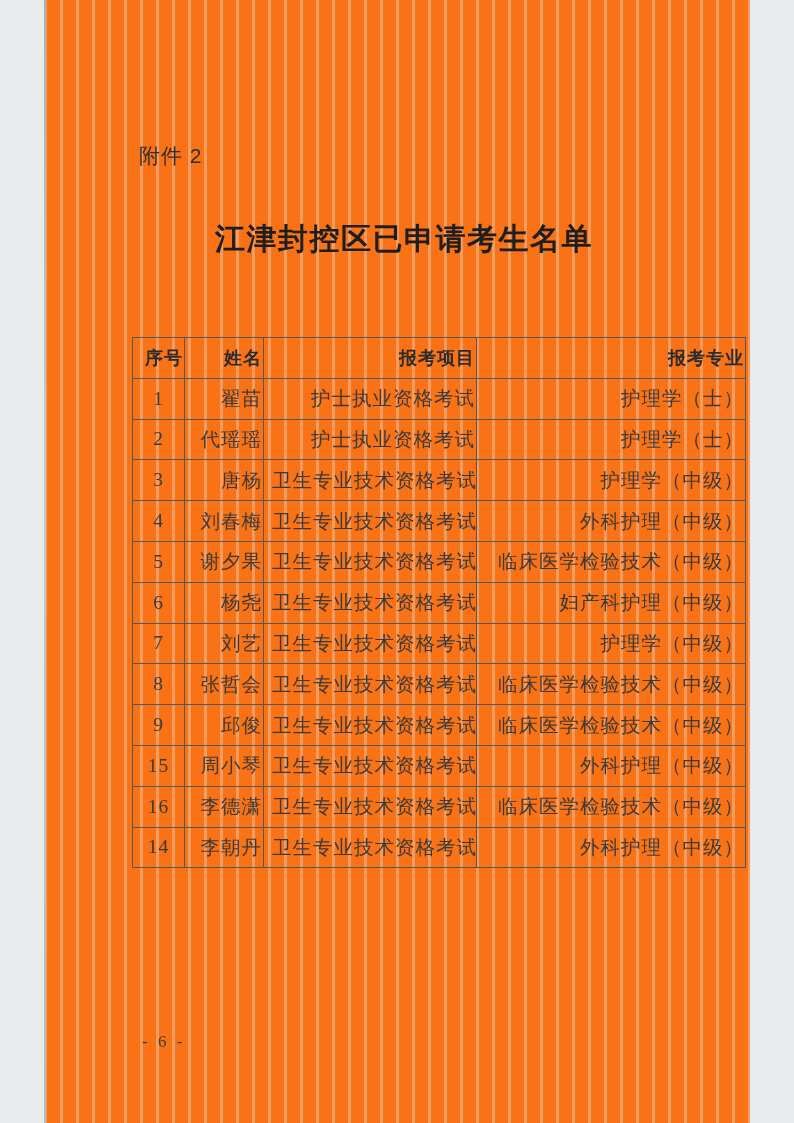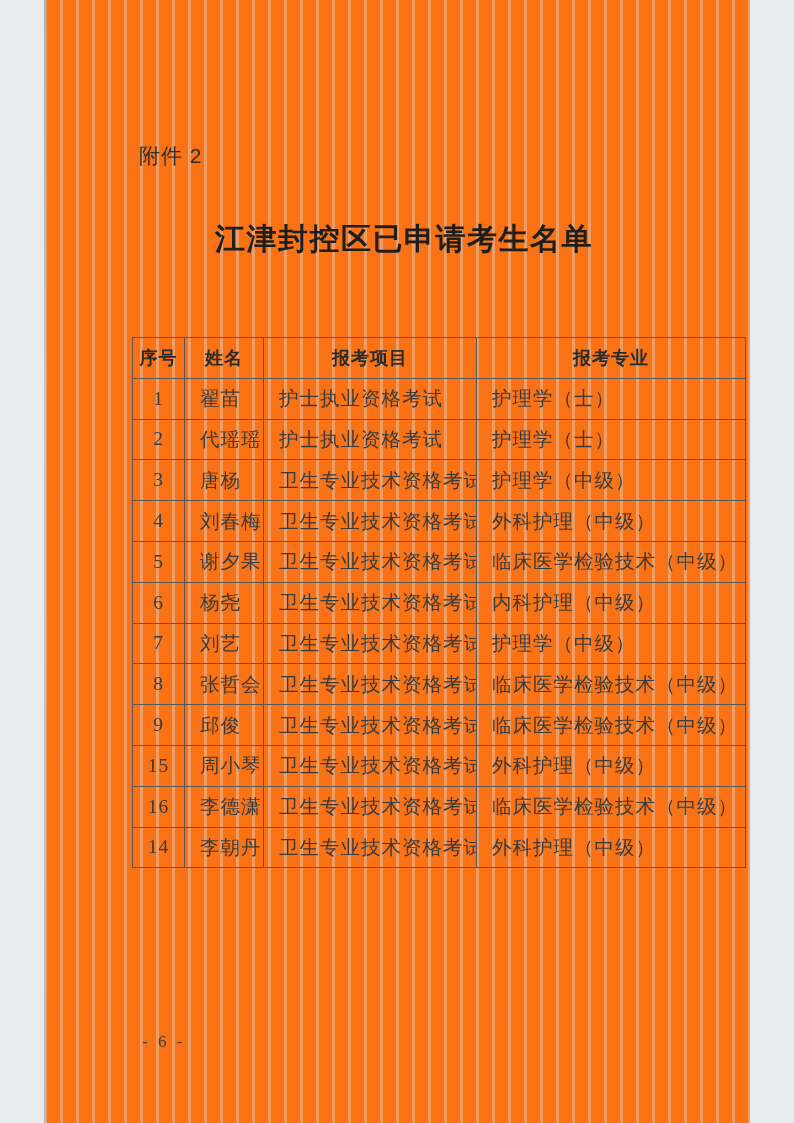--- a/index.html
+++ b/index.html
@@ -43,27 +43,27 @@
   }
   table.roster th, table.roster td {
     border:1px solid #565656;
     height:40.8px;
     box-sizing:border-box;
     overflow:hidden; white-space:nowrap;
   }
   table.roster th {
     font-family:"Liberation Sans","DejaVu Sans",sans-serif;
     font-weight:bold; font-size:18px; color:#2b2b2b;
-    text-align:center; letter-spacing:1px;
+    text-align:right; letter-spacing:1px;
   }
   table.roster td {
     font-size:19.5px; color:#3a3a3a; letter-spacing:1px;
   }
   td.c-no { text-align:center; font-size:19px; letter-spacing:0; }
-  td.c-name, td.c-proj, td.c-major { text-align:left; padding-left:15px;font-family:Liberation Mono, monospace; }
+  td.c-name, td.c-proj, td.c-major { text-align:right; padding-left:8px;font-family:Liberation Mono, monospace; }
   .pageno {
     position:absolute; left:98px; top:1032px;
     font-size:17px; color:#3f3f3f; letter-spacing:3px;
   }
 </style>
 </head>
 <body>
 
 <div class="page">
   <div class="edge-left"></div>
@@ -115,21 +115,21 @@
         <tr>
           <td class="c-no">5</td>
           <td class="c-name">谢夕果</td>
           <td class="c-proj">卫生专业技术资格考试</td>
           <td class="c-major">临床医学检验技术（中级）</td>
         </tr>
         <tr>
           <td class="c-no">6</td>
           <td class="c-name">杨尧</td>
           <td class="c-proj">卫生专业技术资格考试</td>
-          <td class="c-major">内科护理（中级）</td>
+          <td class="c-major">妇产科护理（中级）</td>
         </tr>
         <tr>
           <td class="c-no">7</td>
           <td class="c-name">刘艺</td>
           <td class="c-proj">卫生专业技术资格考试</td>
           <td class="c-major">护理学（中级）</td>
         </tr>
         <tr>
           <td class="c-no">8</td>
           <td class="c-name">张哲会</td>

